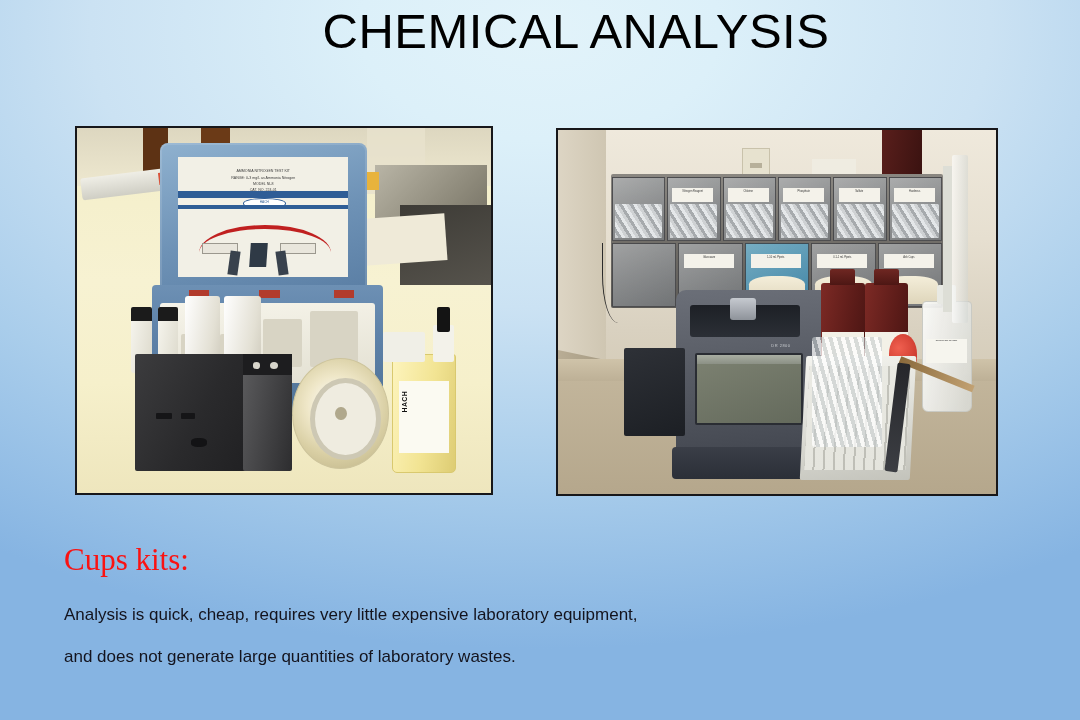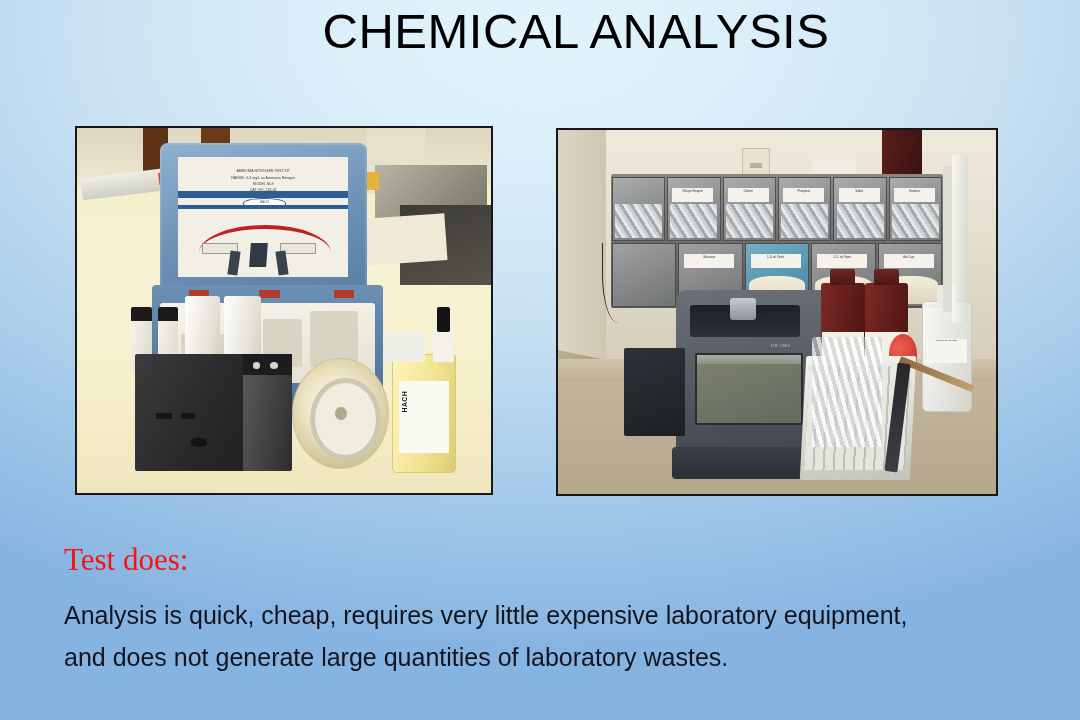--- a/index.html
+++ b/index.html
@@ -273,21 +273,21 @@
   
   #subhead{
     position:absolute;left:64px;top:542px;
     font-family:"Liberation Serif", serif;
     font-size:31px;font-weight:400;color:#fa1212;
     line-height:36px;white-space:nowrap;
   }
   #body-text{
     position:absolute;left:64px;top:594px;width:990px;
     font-family:"Liberation Sans", sans-serif;
-    font-size:25px;font-weight:400;color:#14141e;
+    font-size:17px;font-weight:400;color:#14141e;
     line-height:42px;
     text-align:justify;
     text-align-last:left;
   }
   #body-text .ln{display:block;}
   #body-text .ln1{
     display:flex;justify-content:space-between;
     width:989px;
   }
 </style>
@@ -475,21 +475,21 @@
 
       <div class="rp-rack">
           <div class="rp-rack-holes"></div>
         </div>
       <div class="rp-tubes"></div>
       <div class="rp-rod"></div>
       <div class="rp-blackrod"></div>
     </div>
   </div>
 
-  <div id="subhead">Test does:</div>
+  <div id="subhead">Cups kits:</div>
 
   <div id="body-text">
     <span class="ln ln1">
       <span>Analysis is quick, cheap, requires very little expensive laboratory equipment,</span>
     </span>
     <span class="ln">and does not generate large quantities of laboratory wastes.</span>
   </div>
 
 </div>
 

